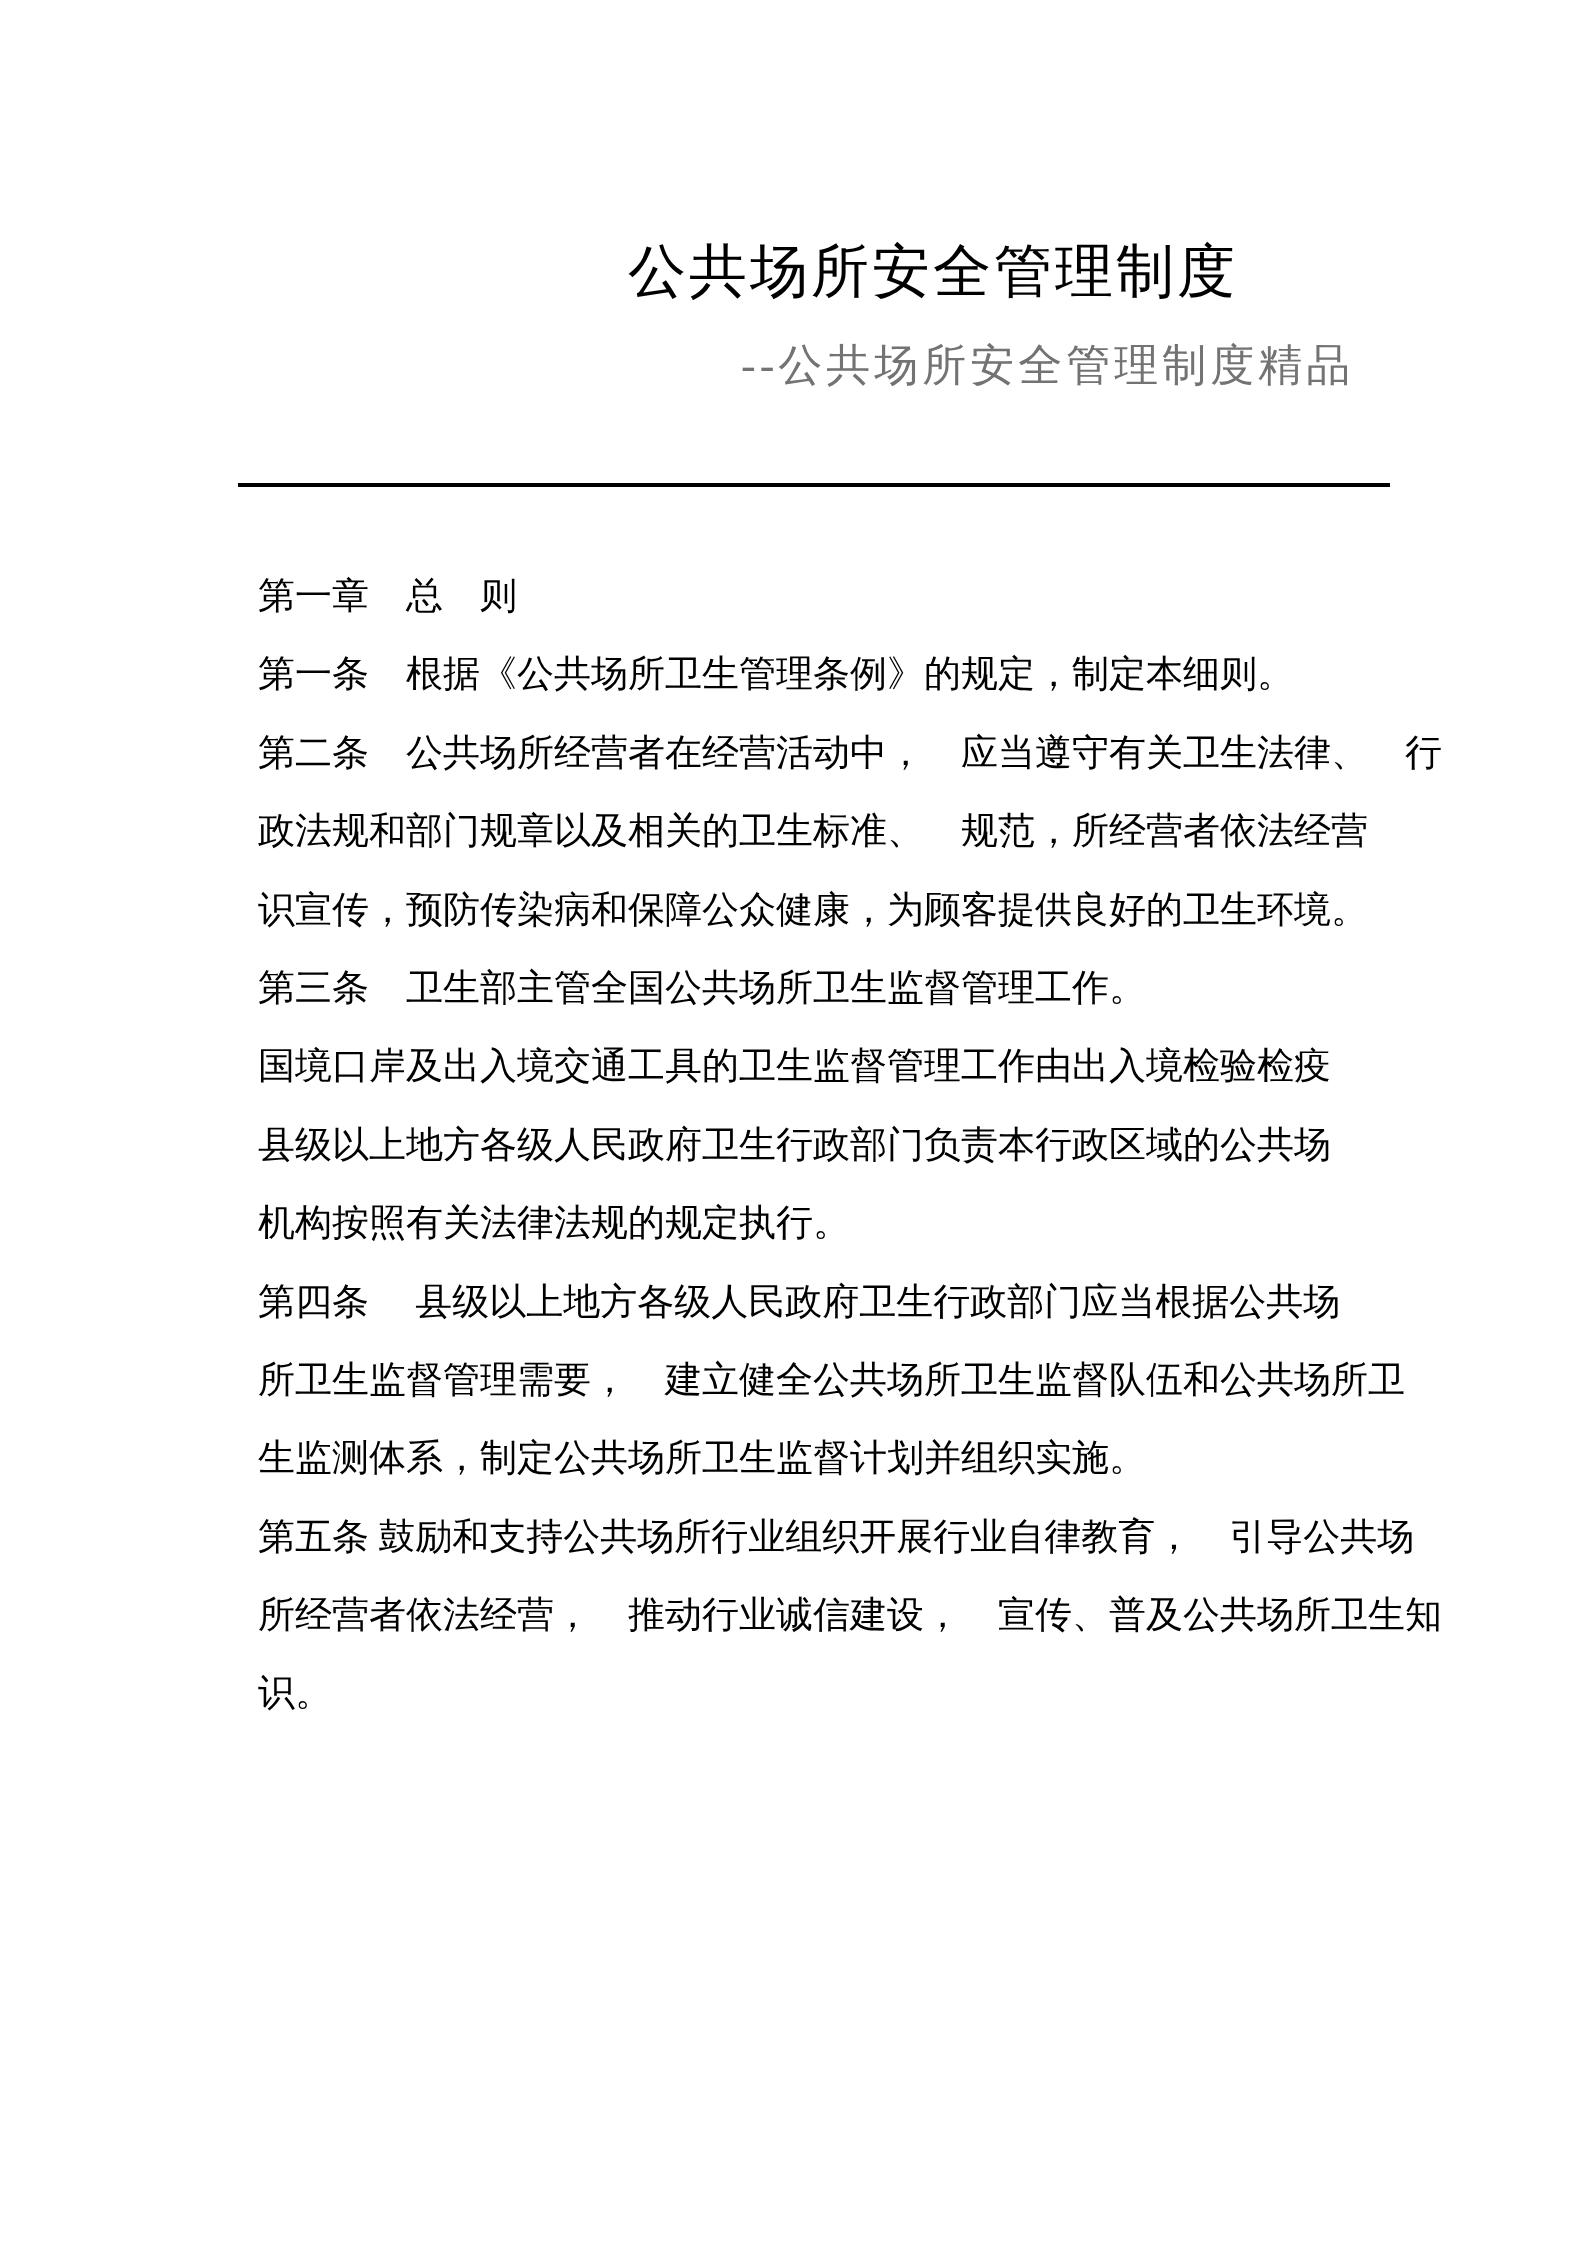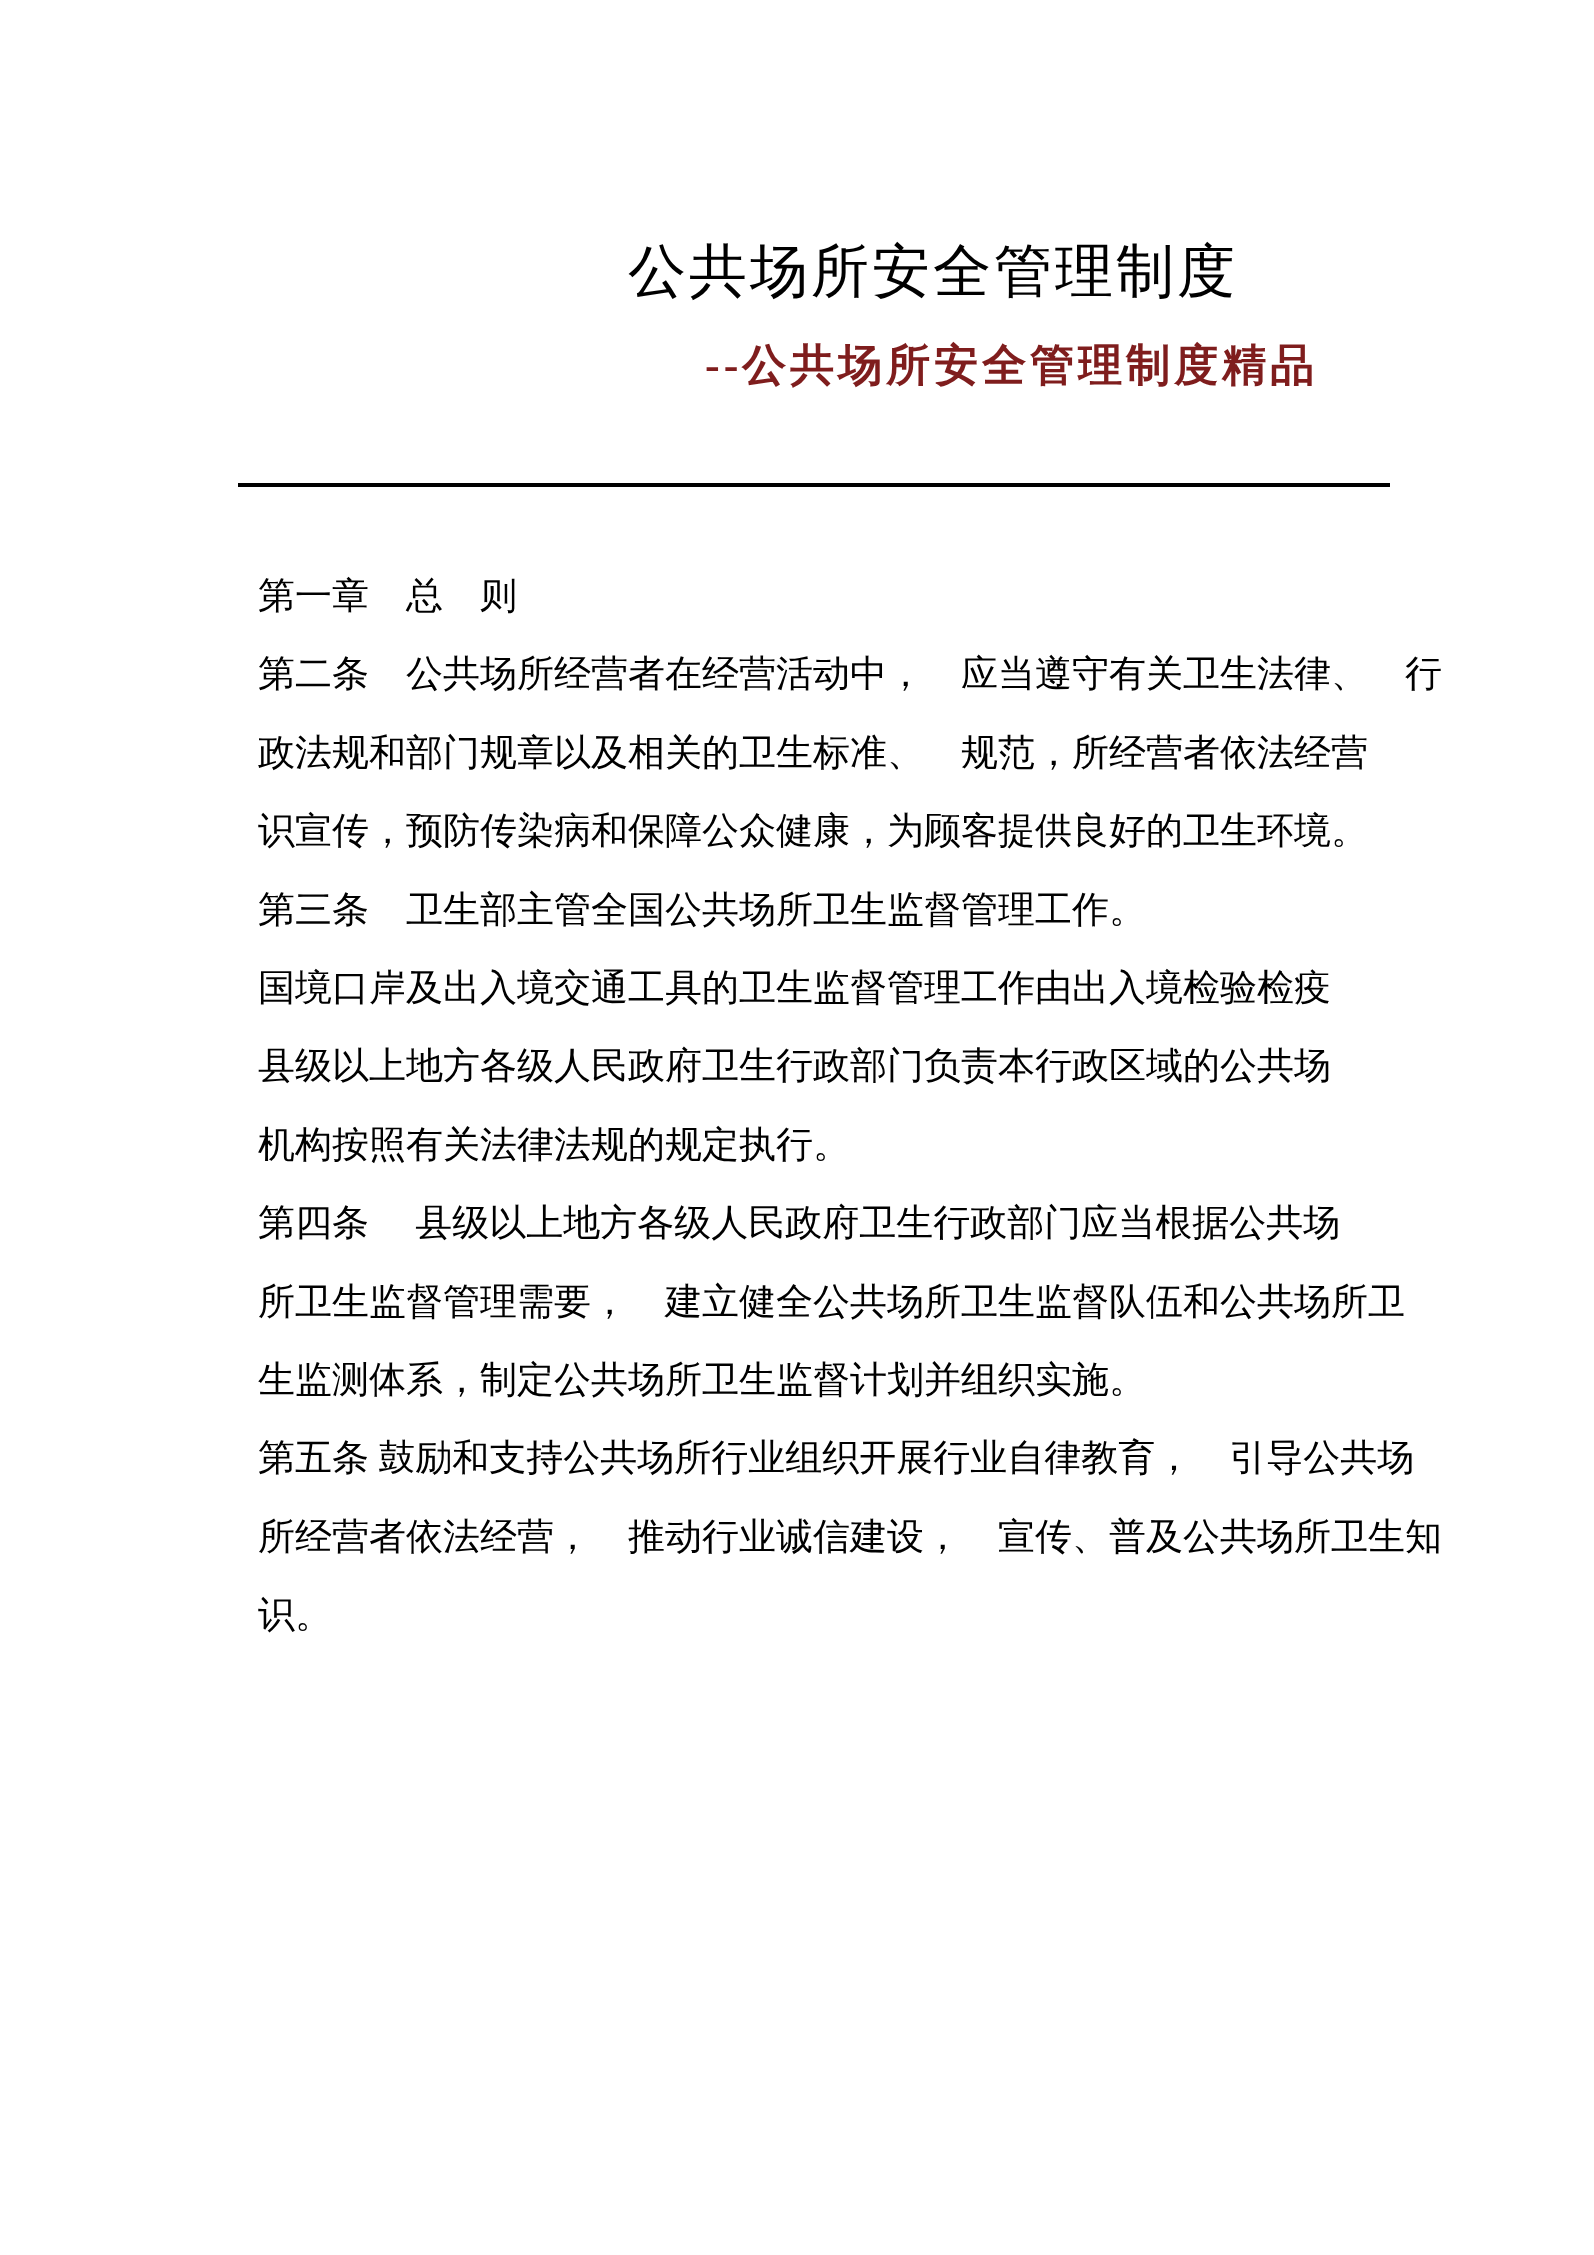--- a/index.html
+++ b/index.html
@@ -21,28 +21,28 @@
     left: 628px;
     top: 243px;
     font-size: 58px;
     line-height: 1;
     letter-spacing: 3px;
     white-space: pre;
     color: #000000;
   }
   .doc-subtitle {
     position: absolute;
-    left: 705px;
+    left: 741px;
     top: 344px;
     font-size: 44px;
     line-height: 1;
     letter-spacing: 4px;
     white-space: pre;
-    font-weight: bold;
-    color: #7f1d1d;
+    font-weight: normal;
+    color: #737373;
   }
   .rule {
     position: absolute;
     left: 238px;
     top: 483px;
     width: 1152px;
     height: 4px;
     background: #000000;
   }
   .doc-body {
@@ -66,20 +66,21 @@
 <div class="page">
 
   <div class="doc-title">公共场所安全管理制度</div>
 
   <div class="doc-subtitle">--公共场所安全管理制度精品</div>
 
   <div class="rule"></div>
 
   <div class="doc-body">
     <div class="line">第一章　总　则</div>
+    <div class="line">第一条　根据《公共场所卫生管理条例》的规定，制定本细则。</div>
     <div class="line">第二条　公共场所经营者在经营活动中，　应当遵守有关卫生法律、　行</div>
     <div class="line">政法规和部门规章以及相关的卫生标准、　规范，所经营者依法经营</div>
     <div class="line">识宣传，预防传染病和保障公众健康，为顾客提供良好的卫生环境。</div>
     <div class="line">第三条　卫生部主管全国公共场所卫生监督管理工作。</div>
     <div class="line">国境口岸及出入境交通工具的卫生监督管理工作由出入境检验检疫</div>
     <div class="line">县级以上地方各级人民政府卫生行政部门负责本行政区域的公共场</div>
     <div class="line">机构按照有关法律法规的规定执行。</div>
     <div class="line">第四条　 县级以上地方各级人民政府卫生行政部门应当根据公共场</div>
     <div class="line">所卫生监督管理需要，　建立健全公共场所卫生监督队伍和公共场所卫</div>
     <div class="line">生监测体系，制定公共场所卫生监督计划并组织实施。</div>

